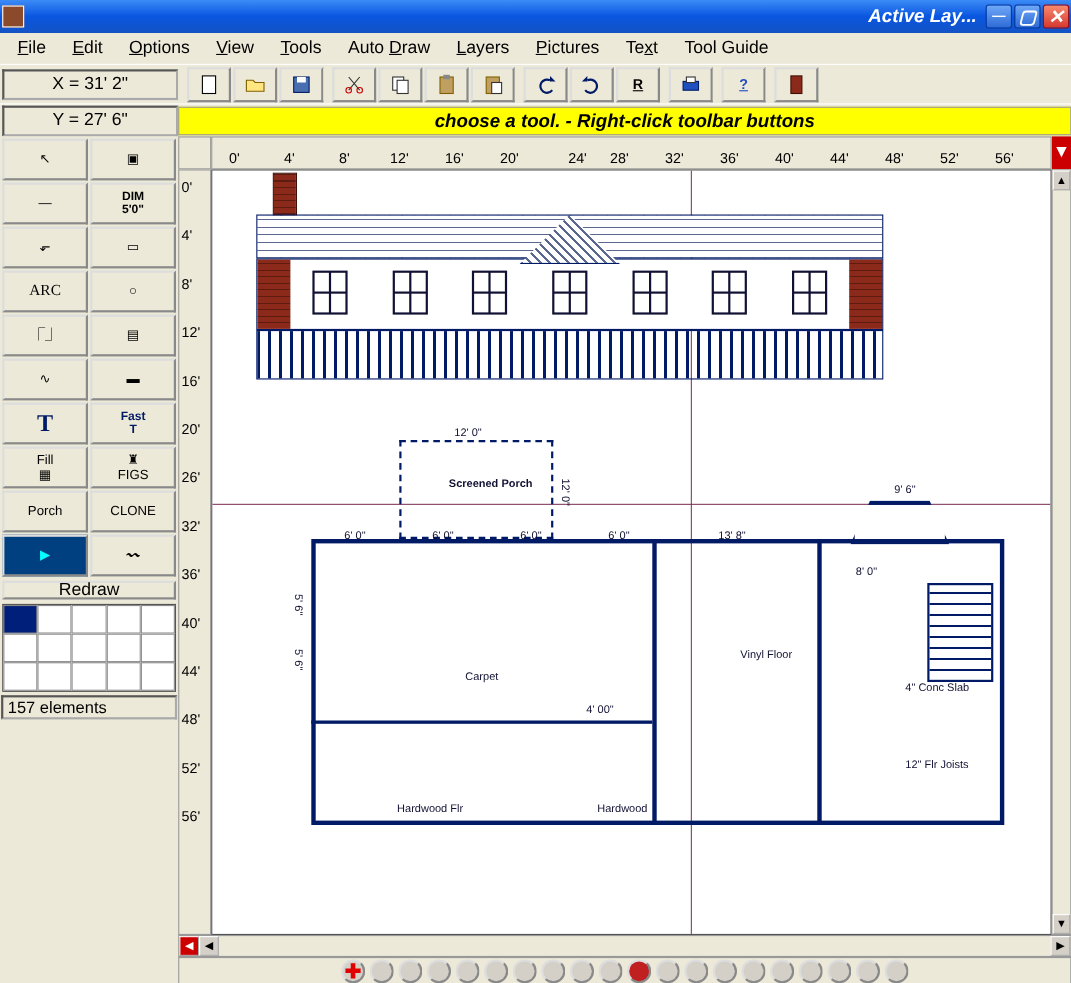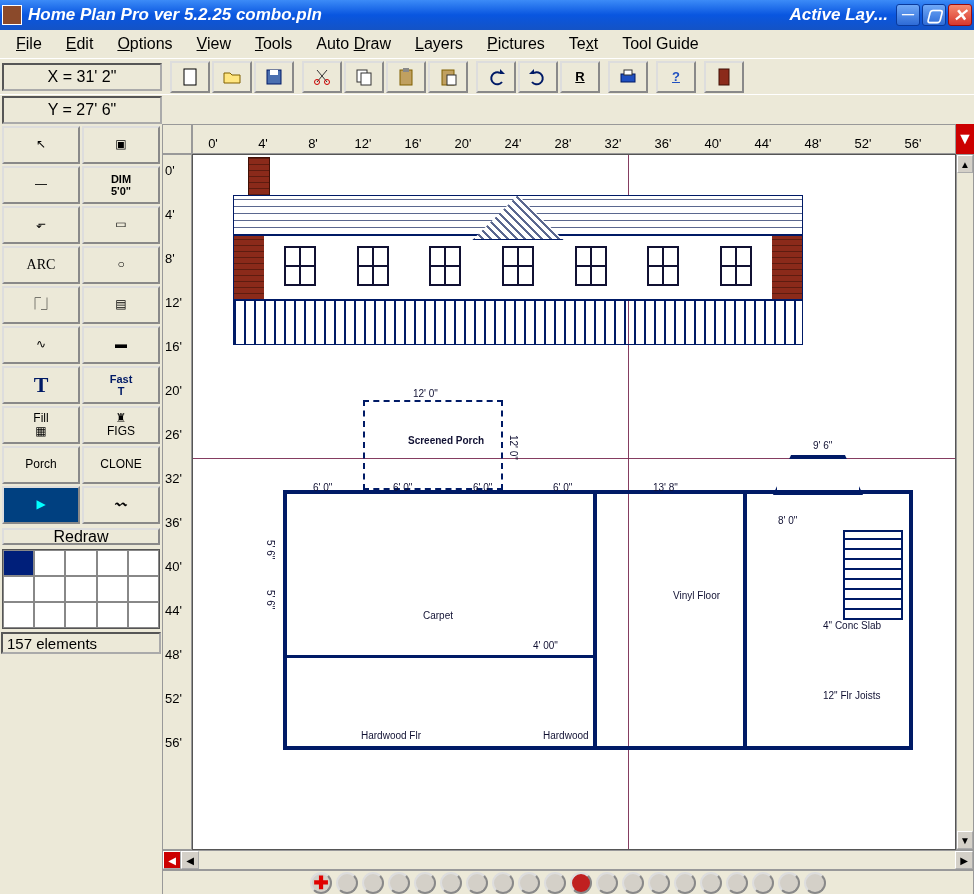--- a/index.html
+++ b/index.html
@@ -79,21 +79,20 @@
 
 
 svg { width:20px; height:20px; }
 .ico-txt { font-size:13px; font-weight:bold; }
 </style>
 </head>
 <body>
 
 <div class="titlebar">
   <div class="app-icon"></div>
-  <div class="title-text"><span>Home Plan Pro ver 5.2.25   combo.pln</span></div>
   <div class="active-lay">Active Lay...</div>
   <div class="win-btns">
     <div class="win-btn">─</div>
     <div class="win-btn">▢</div>
     <div class="win-btn close">✕</div>
   </div>
 </div>
 
 <div class="menubar">
   <span class="menu-item"><u>F</u><span></span>ile</span>
@@ -183,20 +182,21 @@
   <div class="sep"></div>
   <div class="tbtn">
       <svg>
         <rect x="5" y="2" width="10" height="16" fill="#8b2a1a" stroke="#401006"></rect>
       </svg>
     </div>
 </div>
 
 <div class="toolbar-row" style="height:30px;">
   <div class="coord-box">Y = 27' 6"</div>
+  <div class="hintbar" style="flex:1;">choose a tool.  -  Right-click toolbar buttons</div>
 </div>
 
 <div class="workspace">
 
   <div class="left-panel">
     <div class="tool-grid" id="tool-grid">
         <div class="tool-cell" style="white-space: pre-line; text-align: center; line-height: 1.1;">↖</div>
         <div class="tool-cell" style="white-space: pre-line; text-align: center; line-height: 1.1;">▣</div>
         <div class="tool-cell" style="white-space: pre-line; text-align: center; line-height: 1.1;">—</div>
         <div class="tool-cell" style="white-space: pre-line; line-height: 1.1; font-size: 11px; font-weight: bold;">DIM
@@ -246,21 +246,21 @@
   <div class="canvas-area">
     <div style="display:flex;">
       <div style="width:30px;height:30px;background:#ece9d8;border:1px solid #999;"></div>
       <div class="h-ruler" id="hruler" style="flex:1;">
           <span class="tk" style="left: 20px;">0'</span>
           <span class="tk" style="left: 70px;">4'</span>
           <span class="tk" style="left: 120px;">8'</span>
           <span class="tk" style="left: 170px;">12'</span>
           <span class="tk" style="left: 220px;">16'</span>
           <span class="tk" style="left: 270px;">20'</span>
-          <span class="tk" style="left: 320px;">24'</span>
+          <span class="tk" style="left: 332px;">24'</span>
           <span class="tk" style="left: 370px;">28'</span>
           <span class="tk" style="left: 420px;">32'</span>
           <span class="tk" style="left: 470px;">36'</span>
           <span class="tk" style="left: 520px;">40'</span>
           <span class="tk" style="left: 570px;">44'</span>
           <span class="tk" style="left: 620px;">48'</span>
           <span class="tk" style="left: 670px;">52'</span>
           <span class="tk" style="left: 720px;">56'</span>
         </div>
       <div style="width:18px;height:30px;background:#c00;display:flex;align-items:center;justify-content:center;color:#fff;">▼</div>

